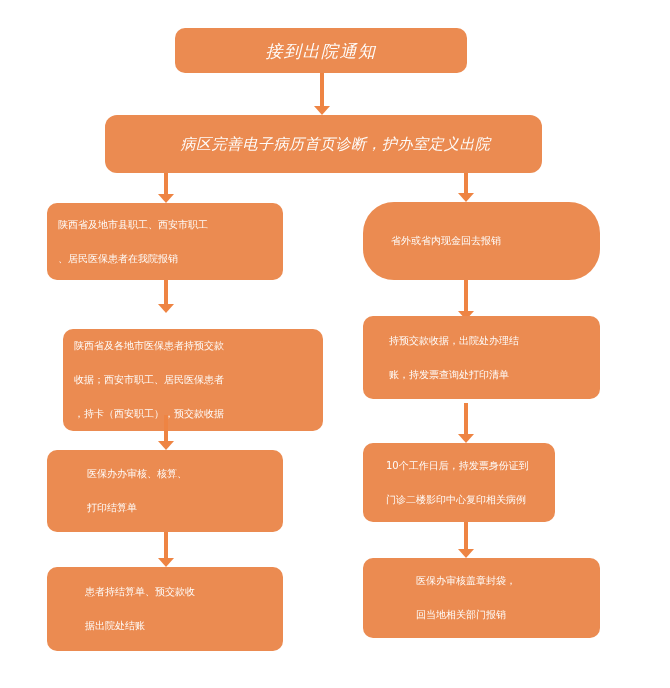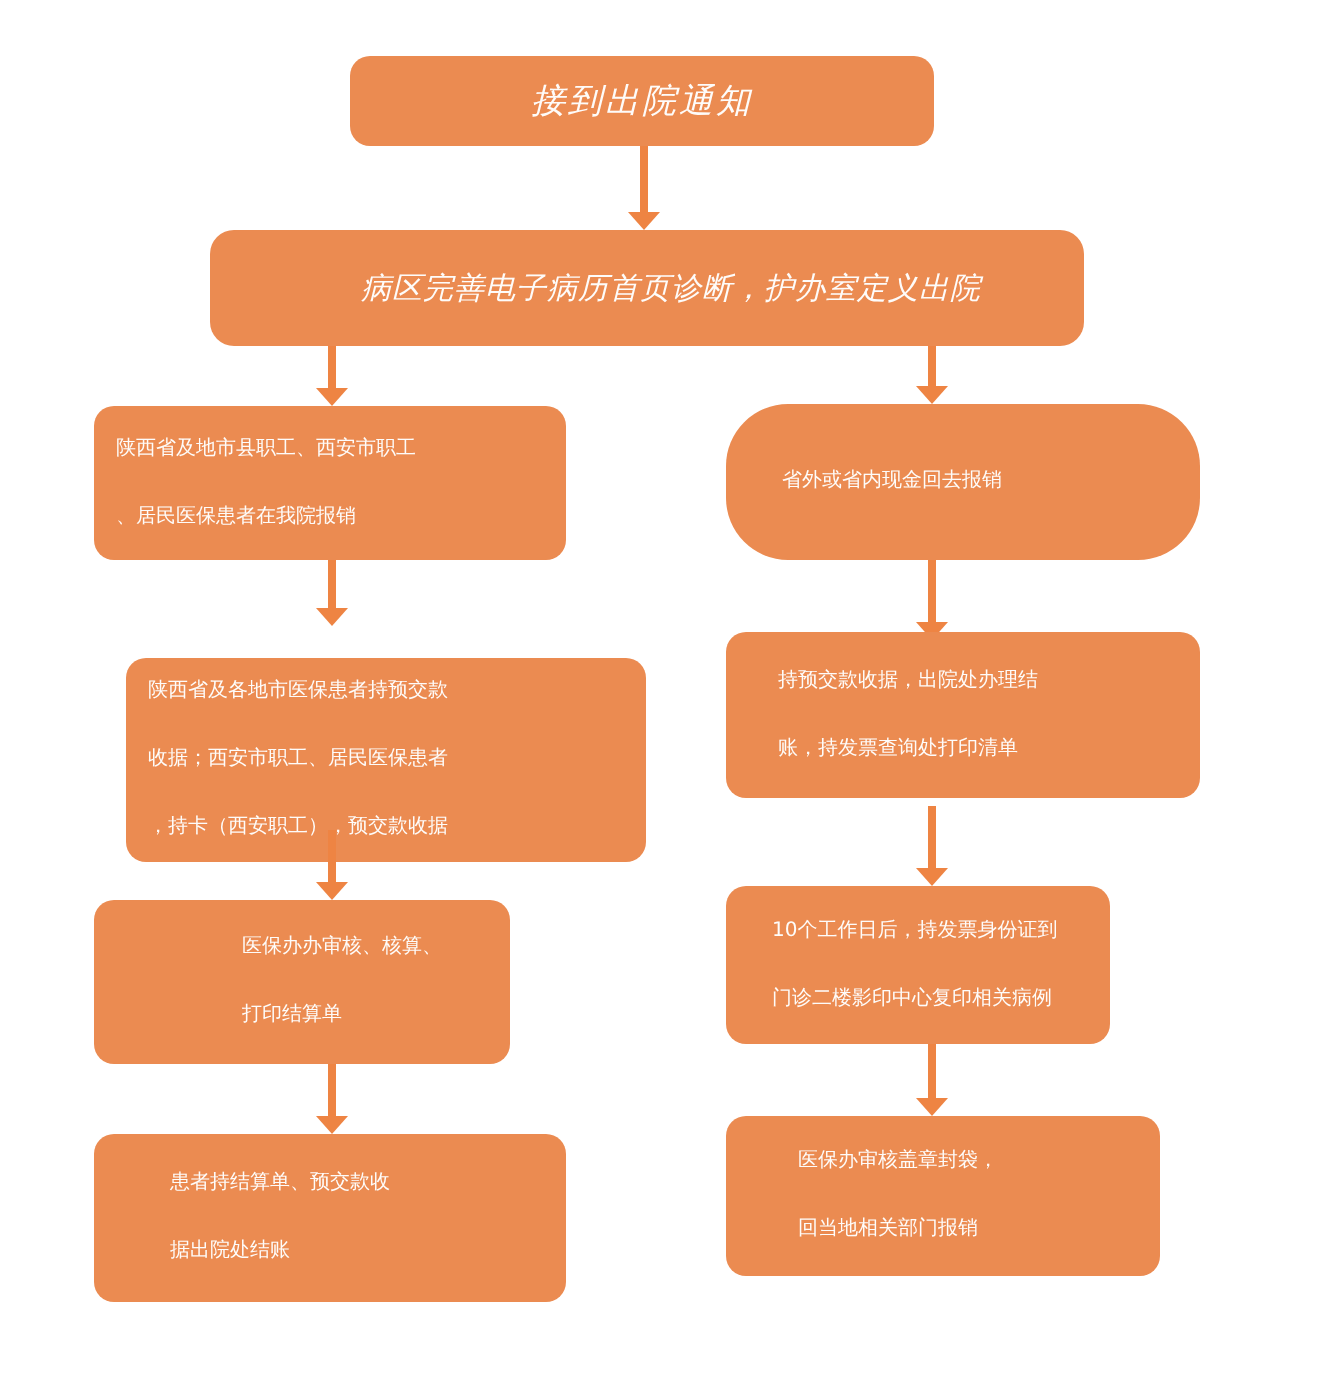--- a/index.html
+++ b/index.html
@@ -36,28 +36,28 @@
   }
   .center { justify-content: center; text-align: right; font-style: italic; }
 
   
   .n-start { left: 175px; top: 28px;  width: 292px; height: 45px; font-size: 17px; letter-spacing: 1.5px; }
   .n-wide  { left: 105px; top: 115px; width: 437px; height: 58px; font-size: 15px; letter-spacing: 0.5px; border-radius: 12px; padding-left: 24px; }
 
   
   .n-l1 { left: 47px; top: 203px; width: 236px; height: 77px;  padding-left: 11px; }
   .n-l2 { left: 63px; top: 313px; width: 260px; height: 102px; padding-left: 11px; margin-top: 16px; }
-  .n-l3 { left: 47px; top: 450px; width: 208px; height: 82px;  padding-left: 40px; justify-content: center; }
+  .n-l3 { left: 47px; top: 450px; width: 236px; height: 82px;  padding-left: 40px; }
   .n-l4 { left: 47px; top: 567px; width: 236px; height: 84px;  padding-left: 38px; }
 
   
   .n-r1 { left: 363px; top: 202px; width: 237px; height: 78px; padding-left: 28px; border-radius: 31px; }
   .n-r2 { left: 363px; top: 316px; width: 237px; height: 83px; padding-left: 26px; }
   .n-r3 { left: 363px; top: 443px; width: 192px; height: 79px; padding-left: 23px; }
-  .n-r4 { left: 363px; top: 558px; width: 217px; height: 80px; padding-left: 36px; }
+  .n-r4 { left: 363px; top: 558px; width: 237px; height: 80px; padding-left: 53px; }
 
   
   .arrow { position: absolute; width: 16px; }
   .arrow .shaft {
     position: absolute;
     left: 6px; top: 0; bottom: 8px;
     width: 4px;
     background: var(--arrow);
   }
   .arrow .head {

